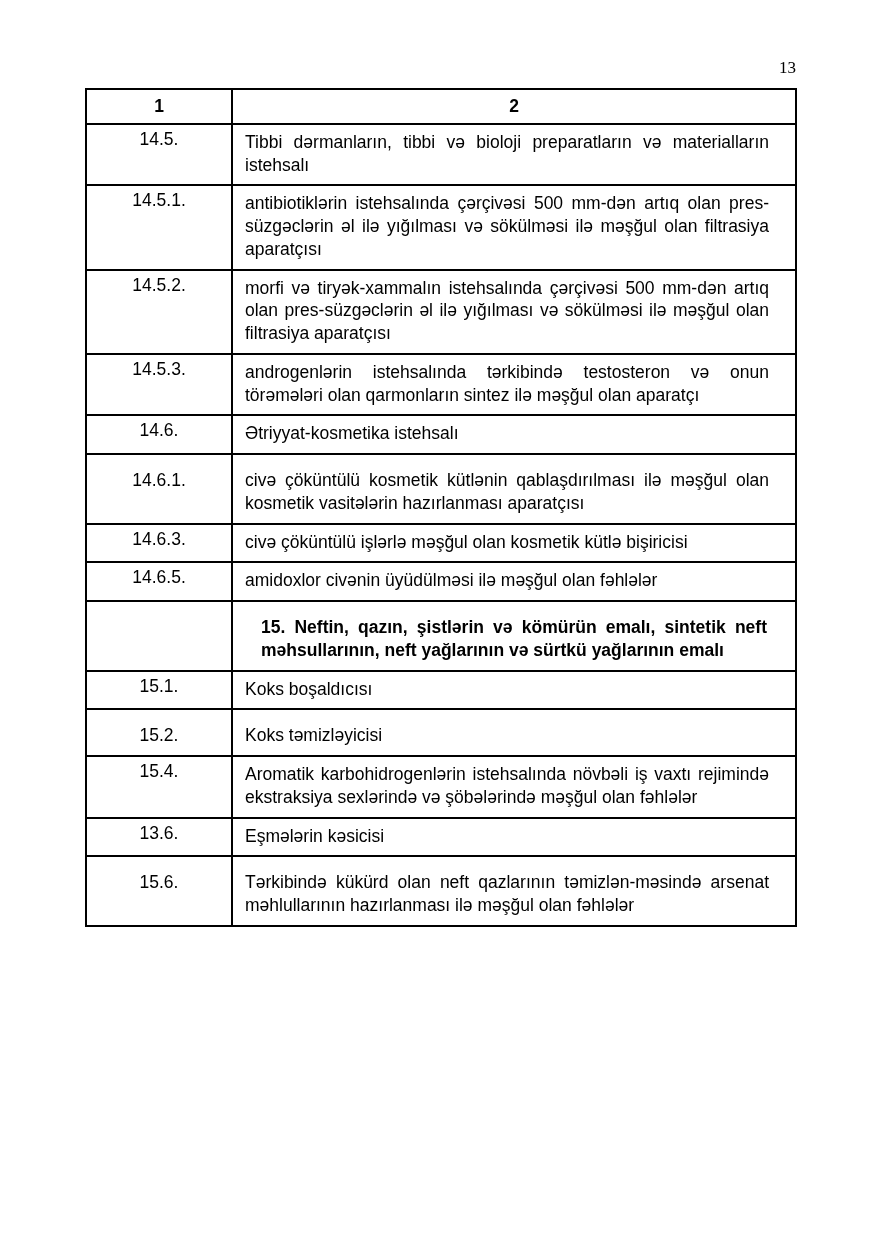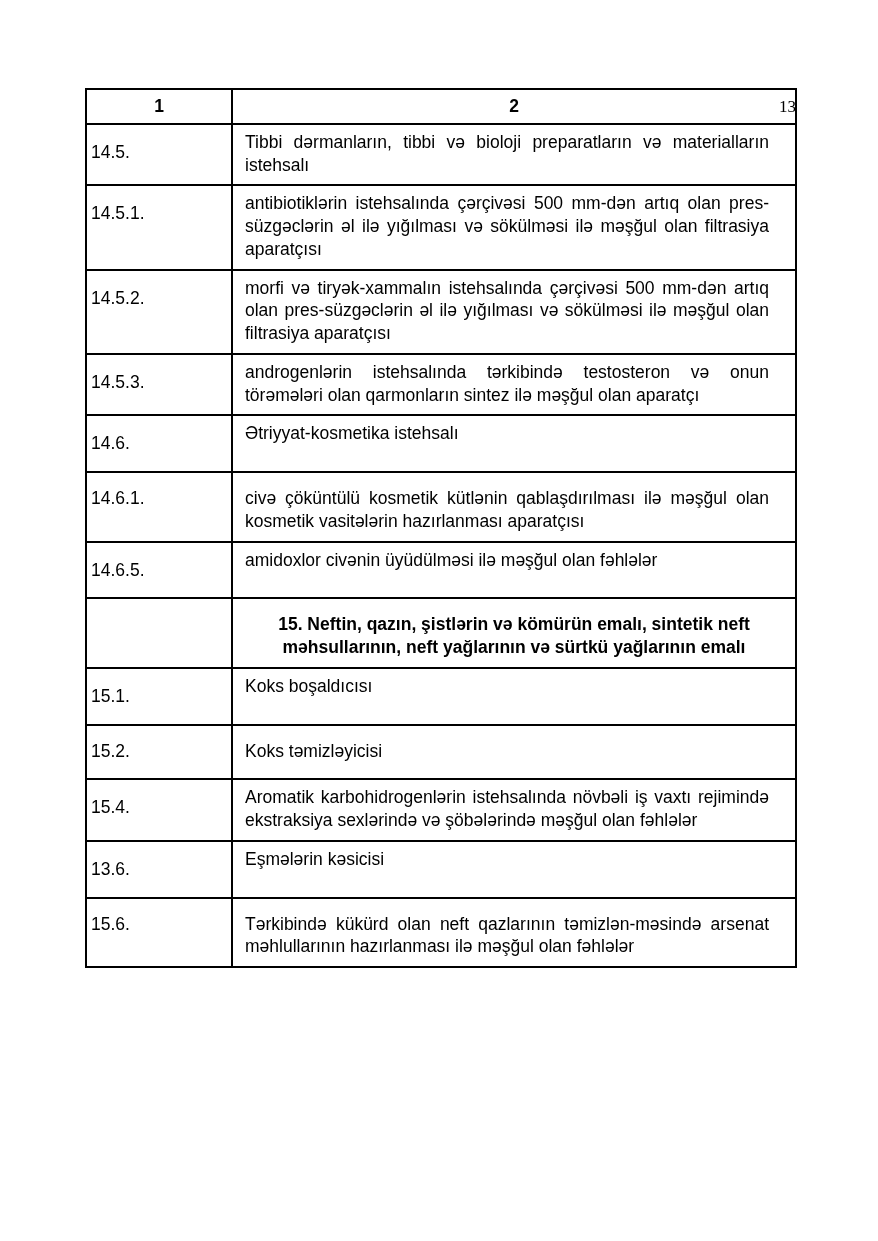--- a/index.html
+++ b/index.html
@@ -15,21 +15,20 @@
     height: 1241px;
     background: #ffffff;
     overflow: hidden;
   }
   .page-number {
     position: absolute;
     top: 58px;
     right: 82px;
     font-family: "Liberation Serif", serif;
     font-size: 17px;
-    margin-top: 39px;
   }
   table.doc-table {
     position: absolute;
     left: 85px;
     top: 88px;
     width: 710px;
     border-collapse: collapse;
     table-layout: fixed;
   }
   .doc-table th,
@@ -41,31 +40,31 @@
     word-wrap: break-word;
   }
   .doc-table th {
     font-weight: bold;
     text-align: center;
     padding: 5px 4px;
   }
   .doc-table col.c-code { width: 146px; }
   .doc-table col.c-desc { width: 564px; }
   .doc-table td.code {
-    padding: 16px 4px;
+    text-align: center;
+    padding: 3px 4px;
   }
   .doc-table td.desc {
     text-align: justify;
     padding: 6px 26px 8px 12px;
   }
   .doc-table tr.spaced td {
     padding-top: 14px;
   }
   .doc-table tr.section td.desc {
-    text-align: center;
     font-weight: bold;
     padding-left: 28px;
     padding-right: 28px;
   }
 </style>
 </head>
 <body>
 
 <div class="page">
 
@@ -101,20 +100,24 @@
         </tr>
         <tr>
           <td class="code">14.6.</td>
           <td class="desc">Ətriyyat-kosmetika istehsalı</td>
         </tr>
         <tr class="spaced">
           <td class="code">14.6.1.</td>
           <td class="desc">civə çöküntülü kosmetik kütlənin qablaşdırılması ilə məşğul olan kosmetik vasitələrin hazırlanması aparatçısı</td>
         </tr>
         <tr>
+          <td class="code">14.6.3.</td>
+          <td class="desc">civə çöküntülü işlərlə məşğul olan kosmetik kütlə bişiricisi</td>
+        </tr>
+        <tr>
           <td class="code">14.6.5.</td>
           <td class="desc">amidoxlor civənin üyüdülməsi ilə məşğul olan fəhlələr</td>
         </tr>
         <tr class="section spaced">
           <td class="code"></td>
           <td class="desc">15. Neftin, qazın, şistlərin və kömürün emalı, sintetik neft məhsullarının, neft yağlarının və sürtkü yağlarının emalı</td>
         </tr>
         <tr>
           <td class="code">15.1.</td>
           <td class="desc">Koks boşaldıcısı</td>

